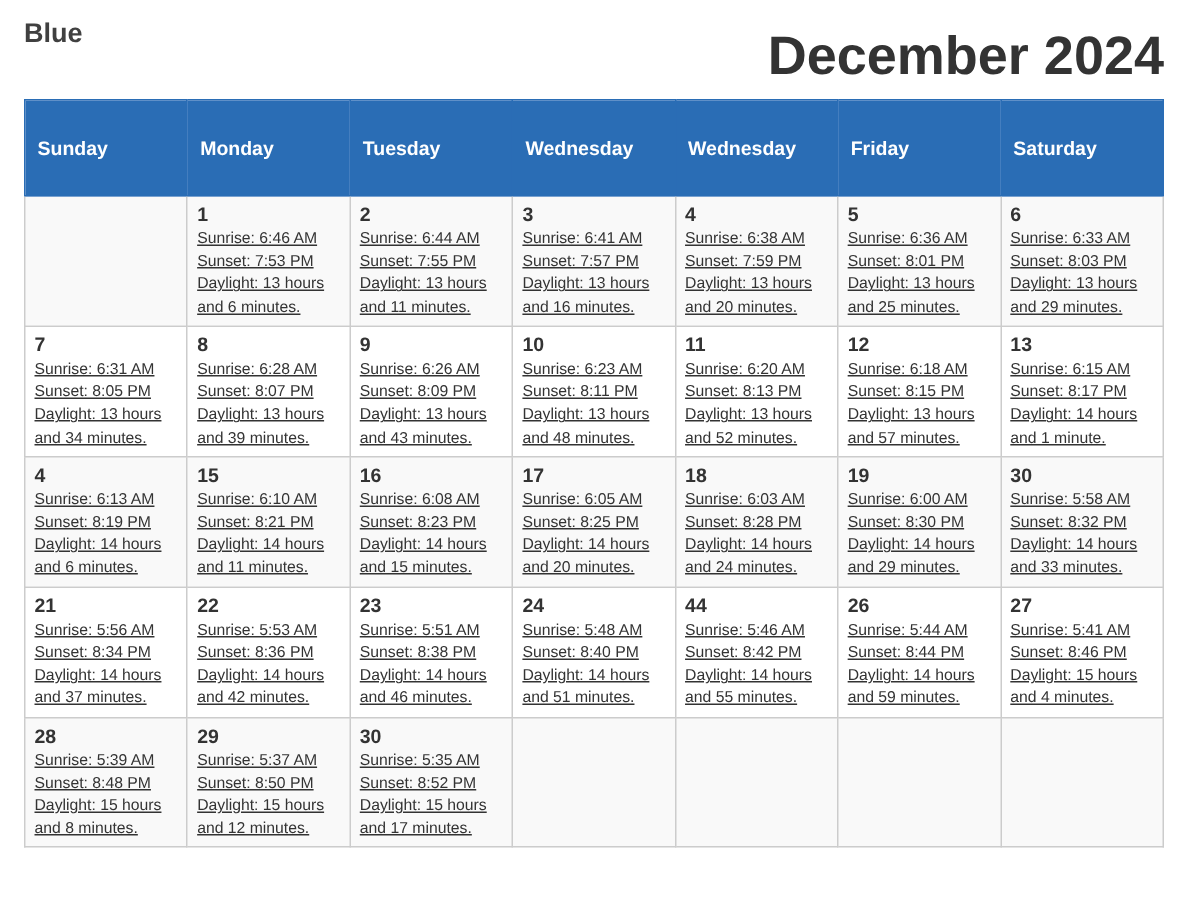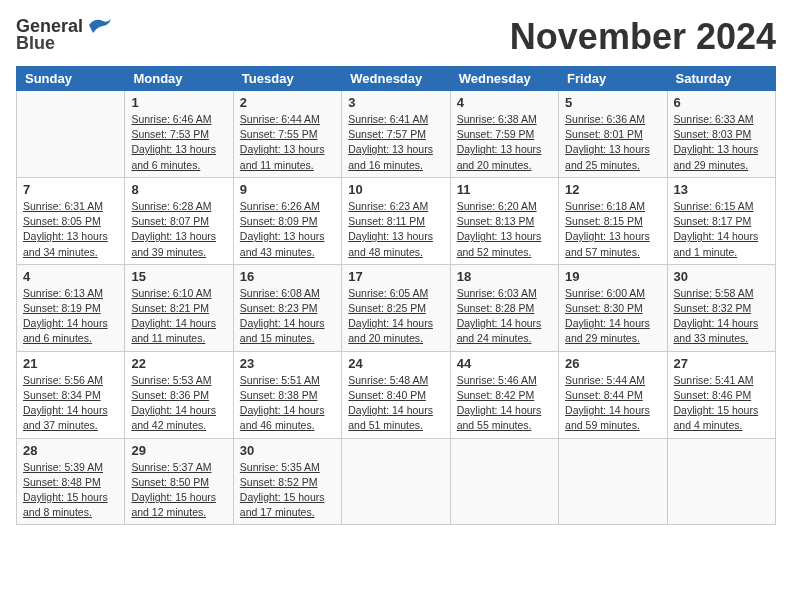--- a/index.html
+++ b/index.html
@@ -35,21 +35,21 @@
     }
     .calendar-table {
       width: 100%;
       border-collapse: collapse;
       font-size: 11px;
     }
     .calendar-table th {
       background-color: #2a6db5;
       color: #fff;
       text-align: left;
-      padding: 4px 8px;
+      padding: 24px 8px;
       font-size: 13px;
       font-weight: bold;
       border: 1px solid #2a6db5;
     }
     .calendar-table td {
       border: 1px solid #ccc;
       vertical-align: top;
       padding: 4px 6px;
       width: 108px;
       min-height: 80px;
@@ -80,30 +80,24 @@
     .logo-row {
       display: flex;
       align-items: center;
     }
   </style>
 </head>
 <body>
 
 <div class="header">
   <div class="logo">
-    <div class="logo-row">
-      <span style="font-size:18px;font-weight:bold;color:#333;">General</span>
-      <svg width="28" height="20" viewBox="0 0 28 20" style="margin-left:2px;margin-top:-4px;">
-        <path d="M4,10 Q10,2 18,6 Q22,8 26,4 Q24,10 18,11 Q12,12 8,18 Q6,14 4,10Z" fill="#2a6db5"></path>
-      </svg>
-    </div>
     <span style="font-size:18px;font-weight:bold;color:#404040;margin-top:-4px;">Blue</span>
   </div>
   <div class="title-block">
-    <div class="month-title">November 2024</div>
+    <div class="month-title">December 2024</div>
   </div>
 </div>
 
 <table class="calendar-table">
   <thead>
     <tr>
     <th>Sunday</th>
         <th>Monday</th>
         <th>Tuesday</th>
         <th>Wednesday</th>

